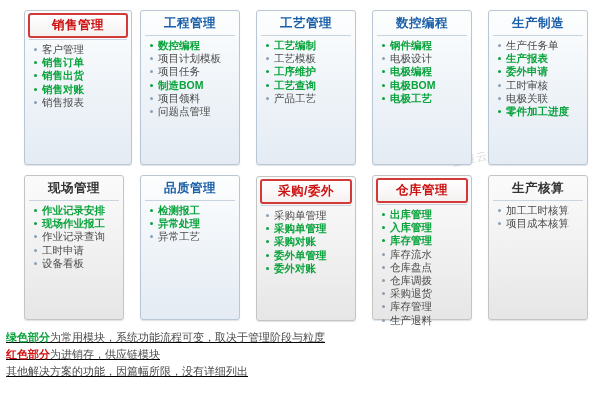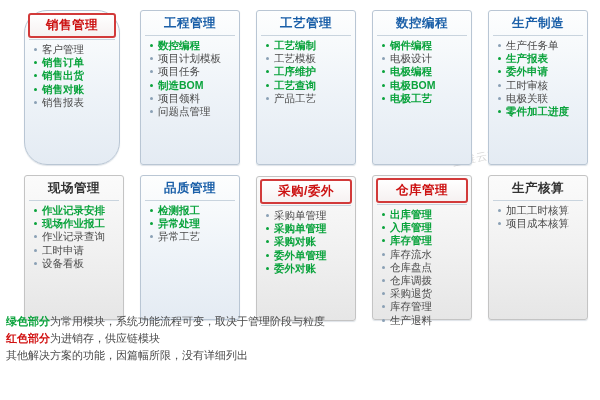--- a/index.html
+++ b/index.html
@@ -85,22 +85,23 @@
   ul.items li.green {
     color: #0aa33c;
     font-weight: bold;
   }
   ul.items li.green::before {
     background: #0aa33c;
   }
   .legend {
     position: absolute;
     left: 6px;
-    top: 314px;
+    top: 330px;
     width: 440px;
+    text-decoration: underline;
   }
   .legend p {
     margin: 0 0 3px 0;
     font-size: 11px;
     line-height: 14px;
     color: #4a4a4a;
   }
   .legend .g {
     color: #0aa33c;
     font-weight: bold;
@@ -118,21 +119,21 @@
     transform: rotate(-12deg);
     white-space: nowrap;
     letter-spacing: 1px;
   }
 </style>
 </head>
 <body>
 
 <div id="board">
   <div class="watermark">二维云软件上</div>
-<div class="card" style="left: 24px; top: 10px; width: 96px; height: 155px; border-radius: 23px;">
+<div class="card" style="left: 24px; top: 10px; width: 108px; height: 155px;">
       <div class="card-title red-box">销售管理</div>
       <div class="divider"></div>
       <ul class="items">
         <li>客户管理</li>
         <li class="green">销售订单</li>
         <li class="green">销售出货</li>
         <li class="green">销售对账</li>
         <li>销售报表</li>
       </ul>
     </div>

